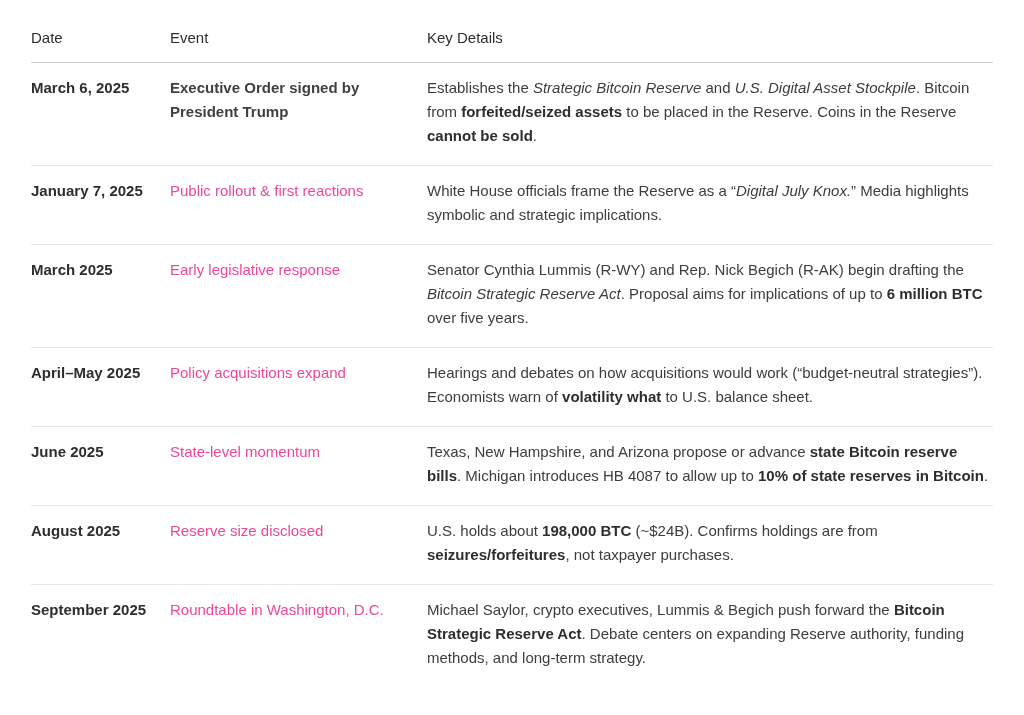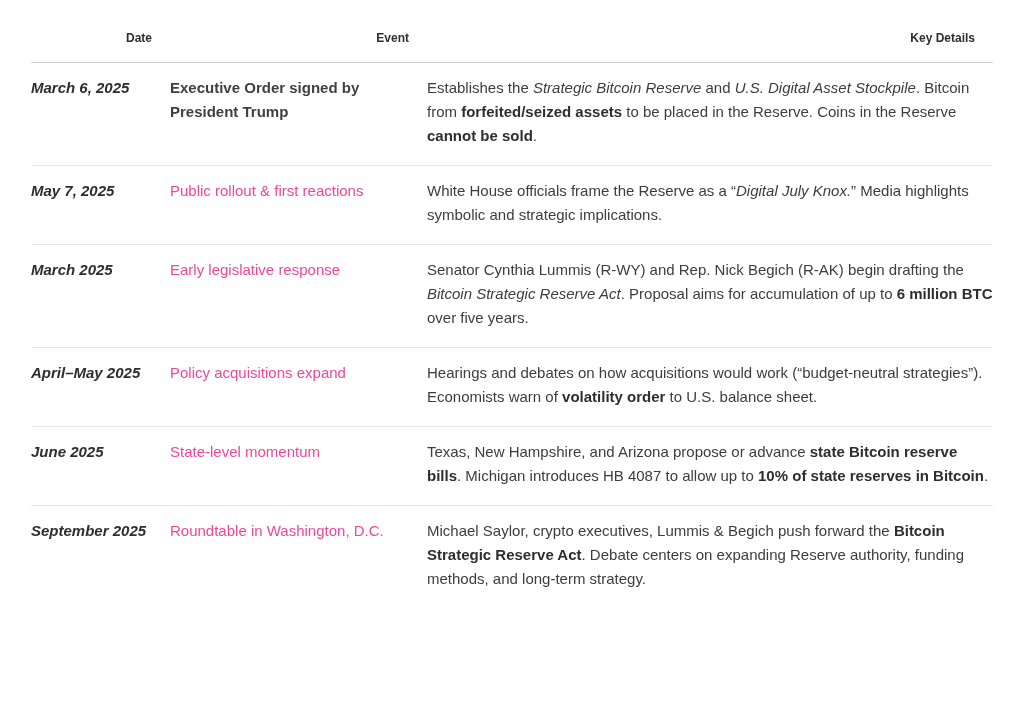--- a/index.html
+++ b/index.html
@@ -20,38 +20,37 @@
     width: 962px;
     margin: 20px 0 0 31px;
     color: #3d3d3d;
     font-size: 15px;
     line-height: 24px;
   }
   col.c-date  { width: 139px; }
   col.c-event { width: 257px; }
   col.c-details { width: 566px; }
   th {
-    text-align: right;
-    font-weight: bold;
+    text-align: left;
+    font-weight: normal;
     color: #2e2e2e;
-    font-size: 12px;
+    font-size: 15px;
     padding: 6px 18px 12px 0;
     border-bottom: 1px solid #cfcfcf;
     vertical-align: top;
   }
   td {
     vertical-align: top;
     padding: 13px 18px 17px 0;
     border-bottom: 1px solid #e6e6e6;
   }
   tr.row:last-child td { border-bottom: none; }
   td.date-cell {
     font-weight: bold;
     color: #2e2e2e;
-    font-style: italic;
   }
   td.event-cell { color: #ec4899; }
   td.event-cell.bold { font-weight: bold; color: #404040; }
   td.details-cell { color: #3d3d3d; padding-right: 0; margin-top: 48px; }
   .seg-bold { font-weight: bold; color: #2e2e2e; }
   .seg-italic { font-style: italic; }
 </style>
 </head>
 <body>
 
@@ -69,38 +68,43 @@
         <th>Key Details</th>
       </tr>
     </thead>
     <tbody>
         <tr class="row">
           <td class="date-cell">March 6, 2025</td>
           <td class="event-cell bold">Executive Order signed by President Trump</td>
           <td class="details-cell"><span>Establishes the </span><span class="seg-italic">Strategic Bitcoin Reserve</span><span> and </span><span class="seg-italic">U.S. Digital Asset Stockpile</span><span>. Bitcoin from </span><span class="seg-bold">forfeited/seized assets</span><span> to be placed in the Reserve. Coins in the Reserve </span><span class="seg-bold">cannot be sold</span><span>.</span></td>
         </tr>
         <tr class="row">
-          <td class="date-cell">May 7, 2025</td>
+          <td class="date-cell">January 7, 2025</td>
           <td class="event-cell">Public rollout &amp; first reactions</td>
           <td class="details-cell"><span>White House officials frame the Reserve as a “</span><span class="seg-italic">Digital July Knox.</span><span>” Media highlights symbolic and strategic implications.</span></td>
         </tr>
         <tr class="row">
           <td class="date-cell">March 2025</td>
           <td class="event-cell">Early legislative response</td>
-          <td class="details-cell"><span>Senator Cynthia Lummis (R-WY) and Rep. Nick Begich (R-AK) begin drafting the </span><span class="seg-italic">Bitcoin Strategic Reserve Act</span><span>. Proposal aims for accumulation of up to </span><span class="seg-bold">6 million BTC</span><span> over five years.</span></td>
+          <td class="details-cell"><span>Senator Cynthia Lummis (R-WY) and Rep. Nick Begich (R-AK) begin drafting the </span><span class="seg-italic">Bitcoin Strategic Reserve Act</span><span>. Proposal aims for implications of up to </span><span class="seg-bold">6 million BTC</span><span> over five years.</span></td>
         </tr>
         <tr class="row">
           <td class="date-cell">April–May 2025</td>
           <td class="event-cell">Policy acquisitions expand</td>
-          <td class="details-cell"><span>Hearings and debates on how acquisitions would work (“budget-neutral strategies”). Economists warn of </span><span class="seg-bold">volatility order</span><span> to U.S. balance sheet.</span></td>
+          <td class="details-cell"><span>Hearings and debates on how acquisitions would work (“budget-neutral strategies”). Economists warn of </span><span class="seg-bold">volatility what</span><span> to U.S. balance sheet.</span></td>
         </tr>
         <tr class="row">
           <td class="date-cell">June 2025</td>
           <td class="event-cell">State-level momentum</td>
           <td class="details-cell"><span>Texas, New Hampshire, and Arizona propose or advance </span><span class="seg-bold">state Bitcoin reserve bills</span><span>. Michigan introduces HB 4087 to allow up to </span><span class="seg-bold">10% of state reserves in Bitcoin</span><span>.</span></td>
+        </tr>
+        <tr class="row">
+          <td class="date-cell">August 2025</td>
+          <td class="event-cell">Reserve size disclosed</td>
+          <td class="details-cell"><span>U.S. holds about </span><span class="seg-bold">198,000 BTC</span><span> (~$24B). Confirms holdings are from </span><span class="seg-bold">seizures/forfeitures</span><span>, not taxpayer purchases.</span></td>
         </tr>
         <tr class="row">
           <td class="date-cell">September 2025</td>
           <td class="event-cell">Roundtable in Washington, D.C.</td>
           <td class="details-cell"><span>Michael Saylor, crypto executives, Lummis &amp; Begich push forward the </span><span class="seg-bold">Bitcoin Strategic Reserve Act</span><span>. Debate centers on expanding Reserve authority, funding methods, and long-term strategy.</span></td>
         </tr>
       </tbody>
   </table>
 </div>
 

